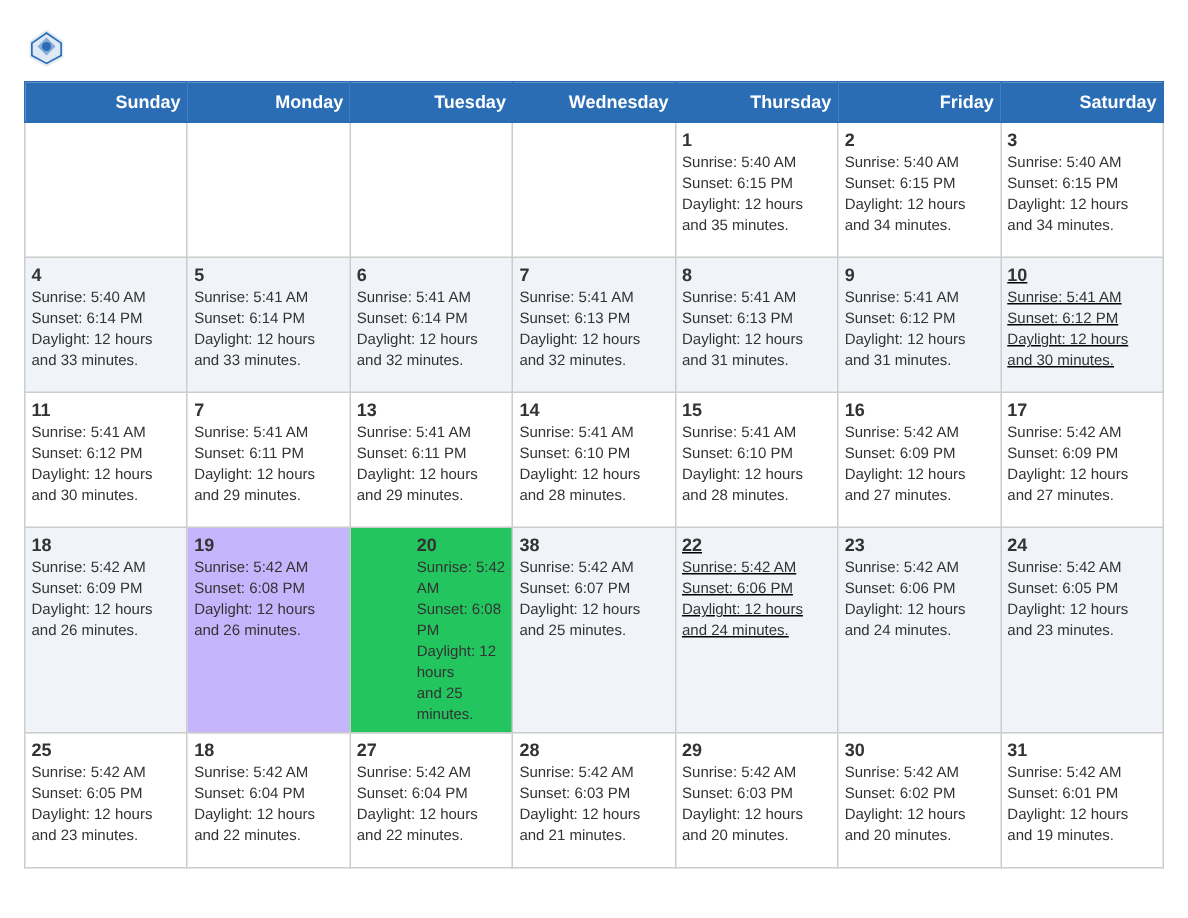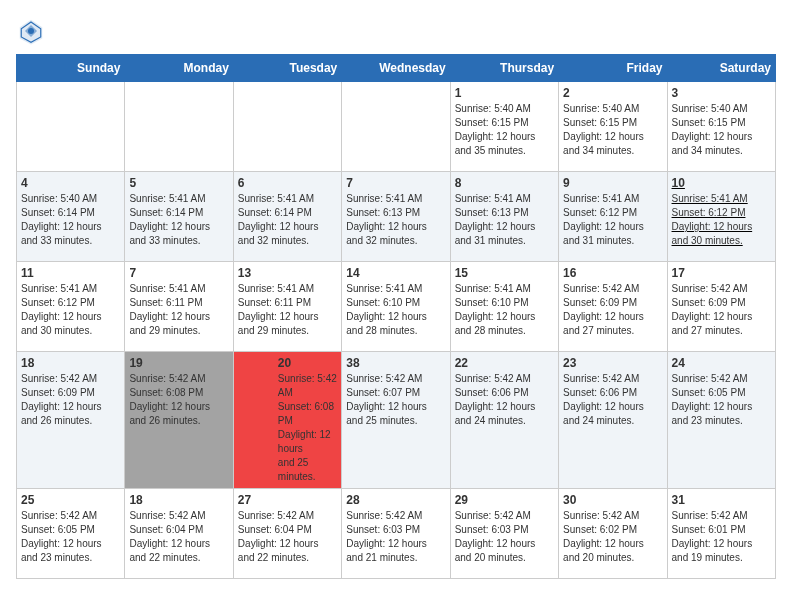--- a/index.html
+++ b/index.html
@@ -256,42 +256,42 @@
         </td>
       </tr>
       <tr>
         <td style="background: rgb(240, 244, 248);">
           <div class="day-num">18</div>
           <div class="day-info" style="white-space: pre-line;">Sunrise: 5:42 AM
 Sunset: 6:09 PM
 Daylight: 12 hours
 and 26 minutes.</div>
         </td>
-        <td style="background: #a3a3a3;">
+        <td style="background: #c4b5fd;">
           <div class="day-num">19</div>
           <div class="day-info" style="white-space: pre-line;">Sunrise: 5:42 AM
 Sunset: 6:08 PM
 Daylight: 12 hours
 and 26 minutes.</div>
         </td>
-        <td style="background: #ef4444; padding-left: 44px;">
+        <td style="background: #22c55e; padding-left: 44px;">
           <div class="day-num">20</div>
           <div class="day-info" style="white-space: pre-line;">Sunrise: 5:42 AM
 Sunset: 6:08 PM
 Daylight: 12 hours
 and 25 minutes.</div>
         </td>
         <td style="background: rgb(240, 244, 248);">
           <div class="day-num">38</div>
           <div class="day-info" style="white-space: pre-line;">Sunrise: 5:42 AM
 Sunset: 6:07 PM
 Daylight: 12 hours
 and 25 minutes.</div>
         </td>
-        <td style="background: rgb(240, 244, 248);">
+        <td style="background: rgb(240, 244, 248); text-decoration: underline;">
           <div class="day-num">22</div>
           <div class="day-info" style="white-space: pre-line;">Sunrise: 5:42 AM
 Sunset: 6:06 PM
 Daylight: 12 hours
 and 24 minutes.</div>
         </td>
         <td style="background: rgb(240, 244, 248); margin-top: 16px;">
           <div class="day-num">23</div>
           <div class="day-info" style="white-space: pre-line;">Sunrise: 5:42 AM
 Sunset: 6:06 PM

